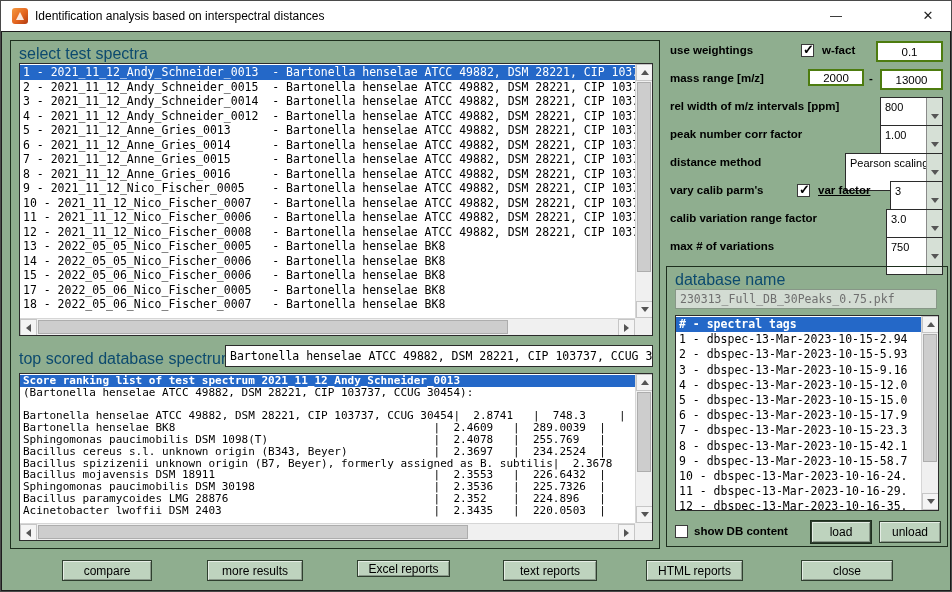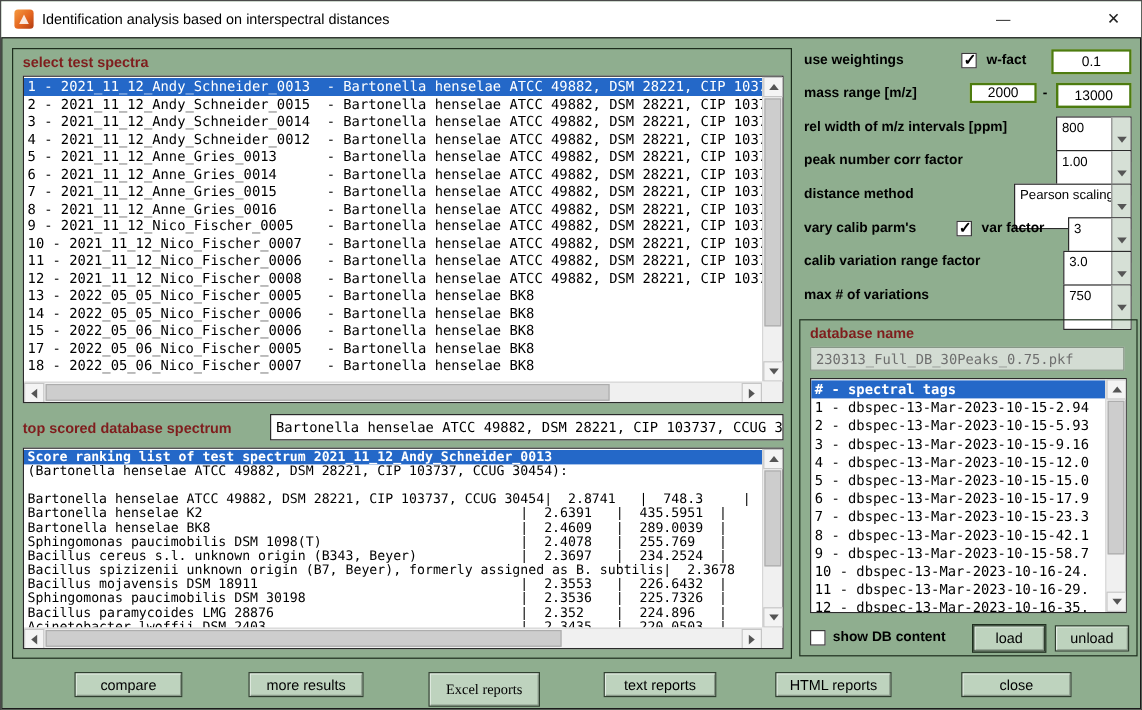--- a/index.html
+++ b/index.html
@@ -13,21 +13,21 @@
   .app-icon::after { content:""; position:absolute; left:4px; top:4px; width:0; height:0;
               border-left:4px solid transparent; border-right:4px solid transparent; border-bottom:8px solid rgba(255,255,255,.85); }
   .wtitle { position:absolute; left:34px; top:0; height:30px; line-height:30px; font-size:12px; color:#000; white-space:nowrap; }
   .tb-btn { position:absolute; top:0; width:46px; height:30px; text-align:center; line-height:30px; color:#222; }
   .tb-btn.min { right:92px; font-size:12px; }
   .tb-btn.close { right:0; font-size:13px; }
 
   
   .main { position:absolute; top:30px; left:0; right:0; bottom:0; background:#8fae8f; border:1px solid #1c1c1c; }
   .panel-frame { position:absolute; border:1px solid #1d2e1d; }
-  .red-label { position:absolute; font-size:12px; font-weight:bold; color:#7f1d1d; white-space:nowrap; }
+  .red-label { position:absolute; font-size:16px; font-weight:normal; color:#0c4a6e; white-space:nowrap; }
   .ctl-label { position:absolute; font-size:11.5px; font-weight:bold; color:#000; white-space:nowrap; }
 
   
   .listbox { position:absolute; background:#fff; border:1px solid #2b2b2b; overflow:hidden; }
   .lb-content { position:absolute; top:0; left:0; right:17px; bottom:17px; overflow:hidden; padding:1px 0 0 3px; }
   .lb-content.noh { bottom:0; }
   .lb1-row { font:11.5px/14.5px "DejaVu Sans Mono",monospace; white-space:pre; color:#000; }
   .lb2-row { font:11px/11.8px "DejaVu Sans Mono",monospace; white-space:pre; color:#000; }
   .db-row  { font:11.5px/15.2px "DejaVu Sans Mono",monospace; white-space:pre; color:#000; }
   .lb1-row.selected, .lb-header { background:#2468c8; color:#fff; margin-left:-3px; padding-left:3px; }
@@ -128,21 +128,20 @@
       <div class="red-label" style="left:8px;top:309px;">top scored database spectrum</div>
       <div class="field" style="left:214px;top:304px;width:428px;height:22px;"><span>Bartonella henselae ATCC 49882, DSM 28221, CIP 103737, CCUG 30454</span></div>
 
       <div class="listbox" style="left:8px;top:332px;width:634px;height:168px;">
         <div class="lb-content">
           <div class="lb2-row lb-header">Score ranking list of test spectrum 2021_11_12_Andy_Schneider_0013</div>
           <div id="score-lines">
               <div class="lb2-row">(Bartonella henselae ATCC 49882, DSM 28221, CIP 103737, CCUG 30454):</div>
               <div class="lb2-row">&nbsp;</div>
               <div class="lb2-row">Bartonella henselae ATCC 49882, DSM 28221, CIP 103737, CCUG 30454|  2.8741   |  748.3     |</div>
-              <div class="lb2-row">Bartonella henselae K2                                        |  2.6391   |  435.5951  |</div>
               <div class="lb2-row">Bartonella henselae BK8                                       |  2.4609   |  289.0039  |</div>
               <div class="lb2-row">Sphingomonas paucimobilis DSM 1098(T)                         |  2.4078   |  255.769   |</div>
               <div class="lb2-row">Bacillus cereus s.l. unknown origin (B343, Beyer)             |  2.3697   |  234.2524  |</div>
               <div class="lb2-row">Bacillus spizizenii unknown origin (B7, Beyer), formerly assigned as B. subtilis|  2.3678</div>
               <div class="lb2-row">Bacillus mojavensis DSM 18911                                 |  2.3553   |  226.6432  |</div>
               <div class="lb2-row">Sphingomonas paucimobilis DSM 30198                           |  2.3536   |  225.7326  |</div>
               <div class="lb2-row">Bacillus paramycoides LMG 28876                               |  2.352    |  224.896   |</div>
               <div class="lb2-row">Acinetobacter lwoffii DSM 2403                                |  2.3435   |  220.0503  |</div>
             </div>
         </div>
@@ -197,21 +196,21 @@
     <div class="ctl-label" style="left:668px;top:124px;">distance method</div>
     <div class="combo" style="left:843px;top:121px;width:98px;">
       <span class="combo-text">Pearson scaling</span>
       <span class="combo-btn">
           <i class="tri dn"></i>
         </span>
     </div>
 
     <div class="ctl-label" style="left:668px;top:152px;">vary calib parm's</div>
     <span class="checkbox checked" style="left:795px;top:152px;"></span>
-    <div class="ctl-label" style="left:816px;top:152px;">var factor</div>
+    <div class="ctl-label" style="left:816px;top:152px;text-decoration:underline;">var factor</div>
     <div class="combo" style="left:888px;top:149px;width:53px;">
       <span class="combo-text">3</span>
       <span class="combo-btn">
           <i class="tri dn"></i>
         </span>
     </div>
 
     <div class="ctl-label" style="left:668px;top:180px;">calib variation range factor</div>
     <div class="combo" style="left:884px;top:177px;width:57px;">
       <span class="combo-text">3.0</span>
@@ -262,19 +261,19 @@
       </div>
 
       <span class="checkbox" style="left:8px;top:258px;"></span>
       <div class="ctl-label" style="left:27px;top:258px;">show DB content</div>
       <div class="btn default" style="left:144px;top:254px;width:60px;height:22px;">load</div>
       <div class="btn" style="left:212px;top:254px;width:62px;height:22px;">unload</div>
     </div>
 
     <div class="btn" style="left:60px;top:528px;width:90px;height:21px;">compare</div>
     <div class="btn" style="left:205px;top:528px;width:96px;height:21px;">more results</div>
-    <div class="btn" style="left:355px;top:528px;width:93px;height:29px;font-family:Liberation Serif, serif;">Excel reports</div>
+    <div class="btn" style="left:355px;top:528px;width:93px;height:17px;">Excel reports</div>
     <div class="btn" style="left:501px;top:528px;width:94px;height:21px;">text reports</div>
     <div class="btn" style="left:644px;top:528px;width:97px;height:21px;">HTML reports</div>
     <div class="btn" style="left:799px;top:528px;width:92px;height:21px;">close</div>
 
   </div>
 </div>
 
 </body></html>

